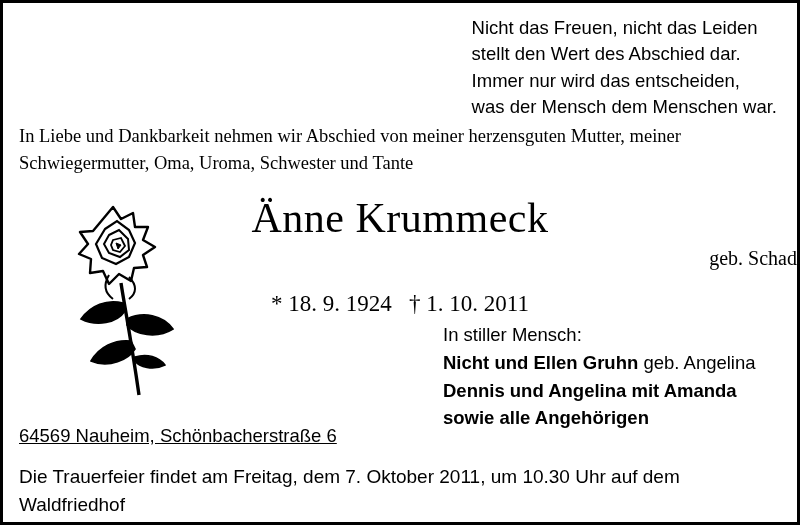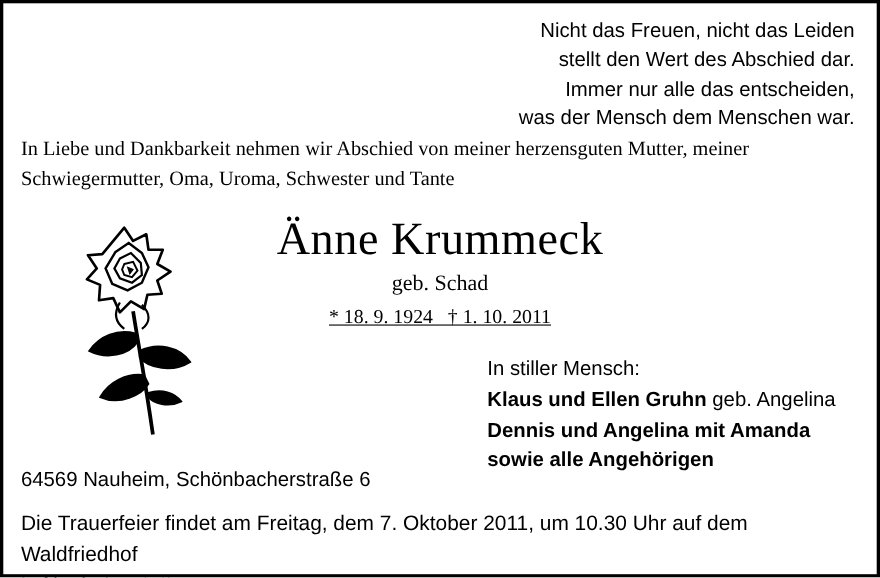--- a/index.html
+++ b/index.html
@@ -19,21 +19,21 @@
     width: 800px;
     height: 525px;
     box-sizing: border-box;
     border: 3px solid #000000;
     background: #ffffff;
   }
   .poem {
     position: absolute;
     top: 12px;
     right: 20px;
-    text-align: right;
+    text-align: left;
     font-size: 18.5px;
     line-height: 1.42;
     font-family: "Liberation Sans", sans-serif;
   }
   .poem div { white-space: pre; }
 
   .intro {
     position: absolute;
     top: 120px;
     left: 16px;
@@ -54,45 +54,46 @@
     font-family: "Liberation Serif", serif;
     font-size: 42px;
     font-weight: normal;
     letter-spacing: 0.5px;
     line-height: 1.1;
   }
   .maiden-name {
     font-family: "Liberation Serif", serif;
     font-size: 20px;
     margin-top: 6px;
+    text-align: right;
   }
   .dates {
     font-family: "Liberation Serif", serif;
-    font-size: 18px;
-    margin-top: 8px;
+    font-size: 23px;
+    margin-top: 21px;
     white-space: pre;
-    text-decoration: underline;
   }
 
   .mourners {
     position: absolute;
     top: 318px;
     left: 440px;
     font-size: 18.5px;
     line-height: 1.5;
   }
   .mourners .lead { font-weight: normal; }
   .mourners .bold { font-weight: bold; }
   .mourners .reg { font-weight: normal; }
 
   .address {
     position: absolute;
     left: 16px;
     top: 422px;
     font-size: 18.5px;
+    text-decoration: underline;
   }
   .ceremony {
     position: absolute;
     left: 16px;
     right: 16px;
     top: 460px;
     font-size: 19px;
     line-height: 1.45;
   }
 
@@ -105,21 +106,21 @@
   }
 </style>
 </head>
 <body>
 
 <div id="obituary">
 
   <div class="poem">
     <div>Nicht das Freuen, nicht das Leiden</div>
     <div>stellt den Wert des Abschied dar.</div>
-    <div>Immer nur alle das entscheiden,</div>
+    <div>Immer nur wird das entscheiden,</div>
     <div>was der Mensch dem Menschen war.</div>
   </div>
 
   <div class="intro">In Liebe und Dankbarkeit nehmen wir Abschied von meiner herzensguten Mutter, meiner Schwiegermutter, Oma, Uroma, Schwester und Tante</div>
 
   <div class="name-block">
     <div class="deceased-name">Änne Krummeck</div>
     <div class="maiden-name">geb. Schad</div>
     <div class="dates">* 18. 9. 1924   † 1. 10. 2011</div>
   </div>
@@ -147,21 +148,21 @@
 
         <path d="M62 76 C56 86, 58 94, 66 100" fill="none" stroke-width="2"></path>
         <path d="M82 78 C90 86, 90 94, 82 100" fill="none" stroke-width="2"></path>
       </g>
     </svg>
   </div>
 
   <div class="mourners">
     <div class="lead">In stiller Mensch:</div>
     <div>
-      <span class="bold">Klaus und Ellen Gruhn</span><span class="reg"> geb. Angelina</span>
+      <span class="bold">Nicht und Ellen Gruhn</span><span class="reg"> geb. Angelina</span>
     </div>
     <div class="bold">Dennis und Angelina mit Amanda</div>
     <div class="bold">sowie alle Angehörigen</div>
   </div>
 
   <div class="address">64569 Nauheim, Schönbacherstraße 6</div>
 
   <div class="ceremony">
     <div>Die Trauerfeier findet am Freitag, dem 7. Oktober 2011, um 10.30 Uhr auf dem Waldfriedhof</div>
     <div>in Nauheim statt.</div>

